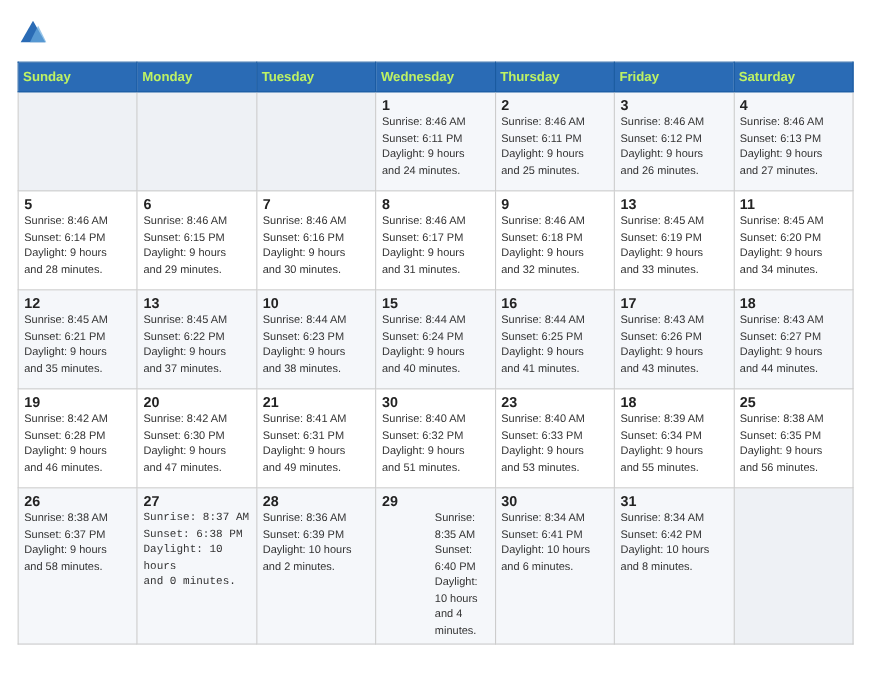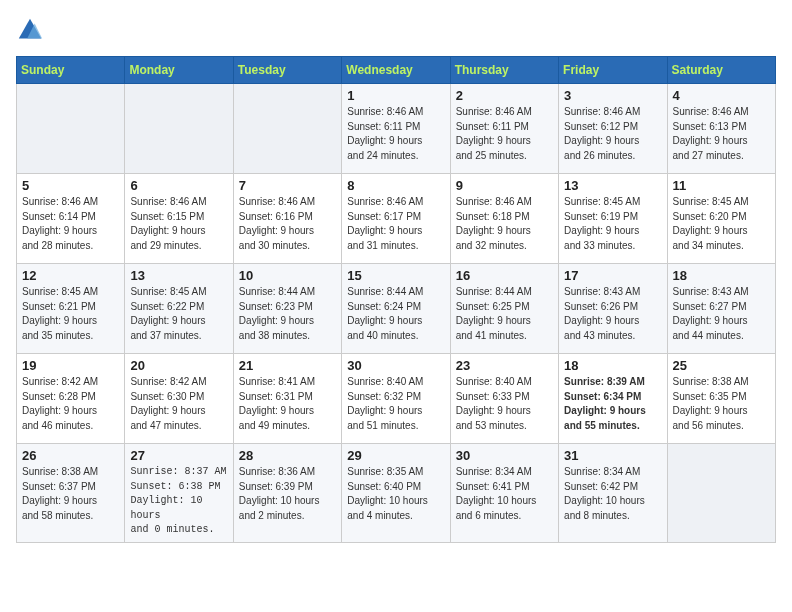--- a/index.html
+++ b/index.html
@@ -292,21 +292,21 @@
         </td>
         <td>
           <span class="day-number">23</span>
           <div class="day-info" style="white-space: pre-line;">Sunrise: 8:40 AM
 Sunset: 6:33 PM
 Daylight: 9 hours
 and 53 minutes.</div>
         </td>
         <td>
           <span class="day-number">18</span>
-          <div class="day-info" style="white-space: pre-line; font-weight: bold;">Sunrise: 8:39 AM
+          <div class="day-info" style="white-space: pre-line;">Sunrise: 8:39 AM
 Sunset: 6:34 PM
 Daylight: 9 hours
 and 55 minutes.</div>
         </td>
         <td>
           <span class="day-number">25</span>
           <div class="day-info" style="white-space: pre-line;">Sunrise: 8:38 AM
 Sunset: 6:35 PM
 Daylight: 9 hours
 and 56 minutes.</div>
@@ -329,21 +329,21 @@
         </td>
         <td>
           <span class="day-number">28</span>
           <div class="day-info" style="white-space: pre-line;">Sunrise: 8:36 AM
 Sunset: 6:39 PM
 Daylight: 10 hours
 and 2 minutes.</div>
         </td>
         <td>
           <span class="day-number">29</span>
-          <div class="day-info" style="white-space: pre-line;">Sunrise: 8:35 AM
+          <div class="day-info" style="white-space: pre-line; margin-left: 48px;">Sunrise: 8:35 AM
 Sunset: 6:40 PM
 Daylight: 10 hours
 and 4 minutes.</div>
         </td>
         <td>
           <span class="day-number">30</span>
           <div class="day-info" style="white-space: pre-line;">Sunrise: 8:34 AM
 Sunset: 6:41 PM
 Daylight: 10 hours
 and 6 minutes.</div>

